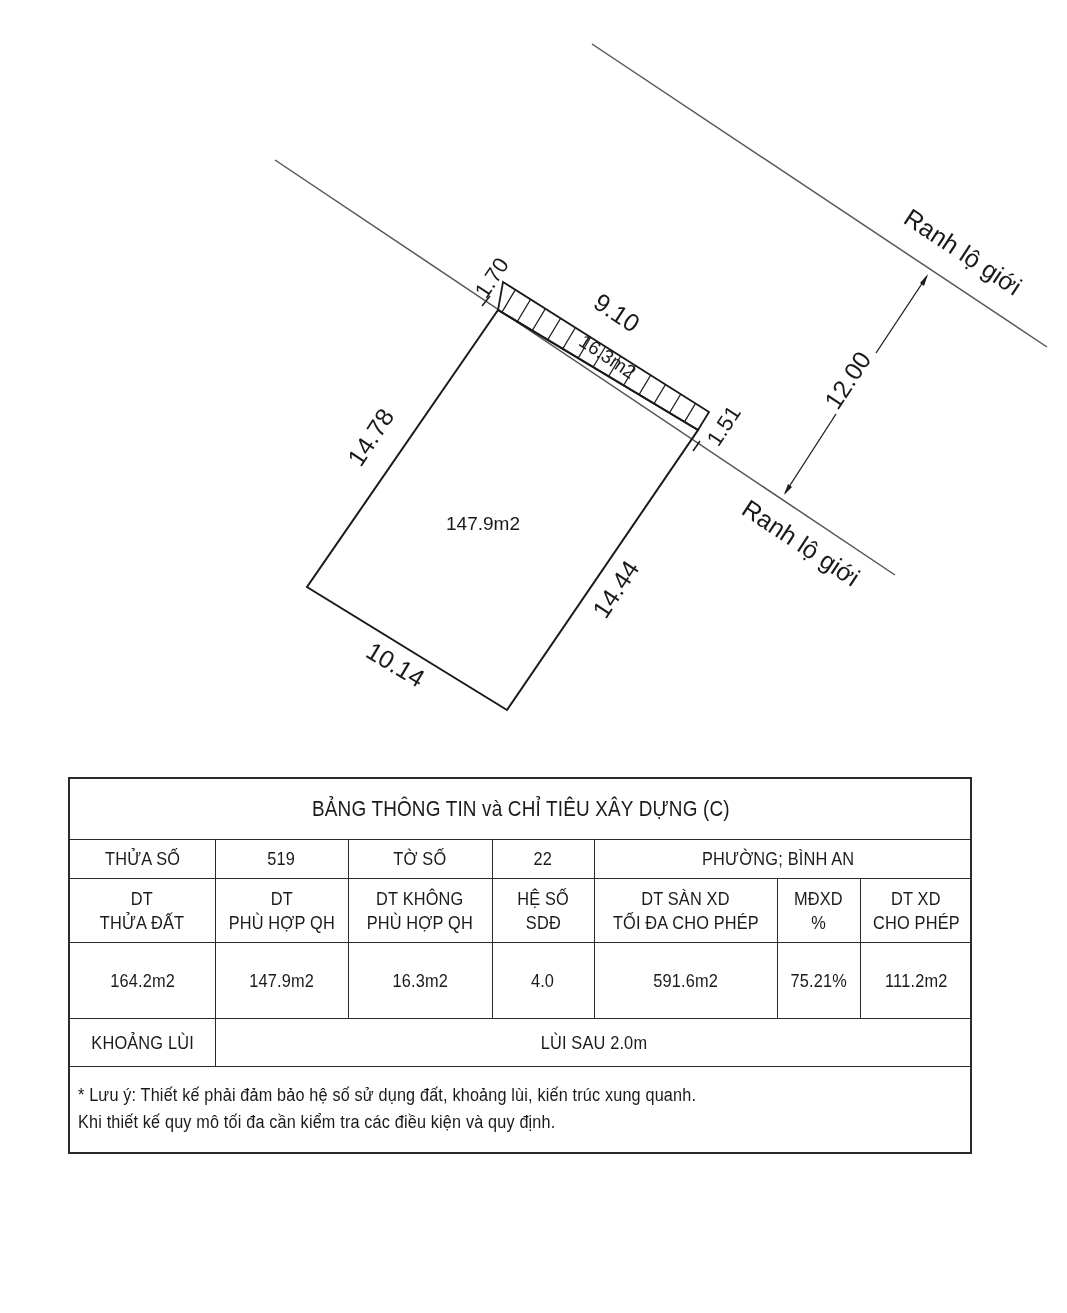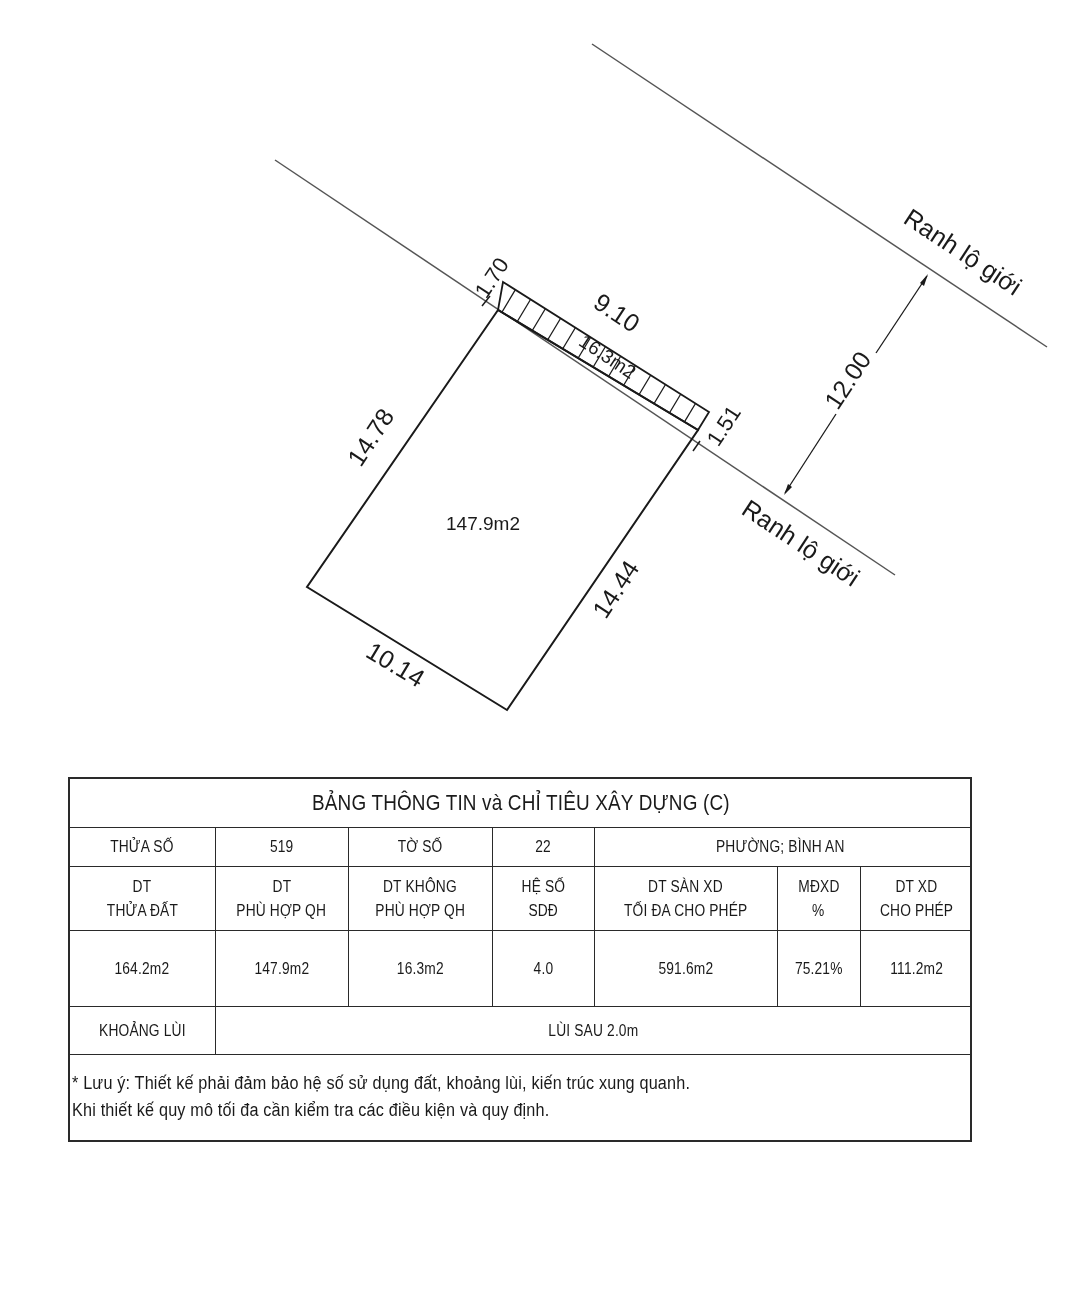--- a/index.html
+++ b/index.html
@@ -4,29 +4,29 @@
 <style>
   html, body { margin: 0; padding: 0; background: #ffffff; }
   body { width: 1067px; height: 1313px; position: relative; overflow: hidden;
          font-family: "Liberation Sans", "DejaVu Sans", sans-serif; color: #1a1a1a; }
   #drawing { position: absolute; left: 0; top: 0; width: 1067px; height: 760px; }
   #drawing text { font-family: "Liberation Sans", "DejaVu Sans", sans-serif; fill: #1a1a1a; }
   .tbl { position: absolute; left: 68px; top: 777px; width: 904px; border: 2px solid #2a2a2a;
          box-sizing: border-box; }
   .tbl table { width: 100%; border-collapse: collapse; table-layout: fixed; }
   .tbl td { border: 1.5px solid #2a2a2a; text-align: center; vertical-align: middle; padding: 0;
-            font-size: 16px; line-height: 24px; letter-spacing: 0.2px; transform-origin: center; }
+            font-size: 19px; line-height: 24px; letter-spacing: 0.2px; transform-origin: center; }
   .tbl td span { display: inline-block; transform: scaleX(0.86); white-space: nowrap; }
   .tbl tr:first-child td { border-top: none; }
   .tbl td:first-child { border-left: none; }
   .tbl td:last-child { border-right: none; }
   .tbl tr:last-child td { border-bottom: none; }
-  .title-cell { font-size: 22px !important; height: 48px; }
+  .title-cell { font-size: 22px !important; height: 60px; }
   .left-align { text-align: left; padding-left: 14px !important; }
-  .note { text-align: left !important; padding: 12px 2px !important; font-size: 18px !important; line-height: 27px !important; margin-left: 47px; }
+  .note { text-align: left !important; padding: 12px 8px !important; font-size: 18px !important; line-height: 27px !important; margin-left: 47px; }
   .note span { transform-origin: left center; display: block !important; transform: scaleX(0.9) !important; }
 </style>
 </head>
 <body>
 
 <svg id="drawing" viewBox="0 0 1067 760" xmlns="http://www.w3.org/2000/svg">
 
   <line x1="275" y1="160" x2="895" y2="575" stroke="#555" stroke-width="1.5"></line>
   <line x1="592" y1="44" x2="1047" y2="347" stroke="#555" stroke-width="1.5"></line>
 

